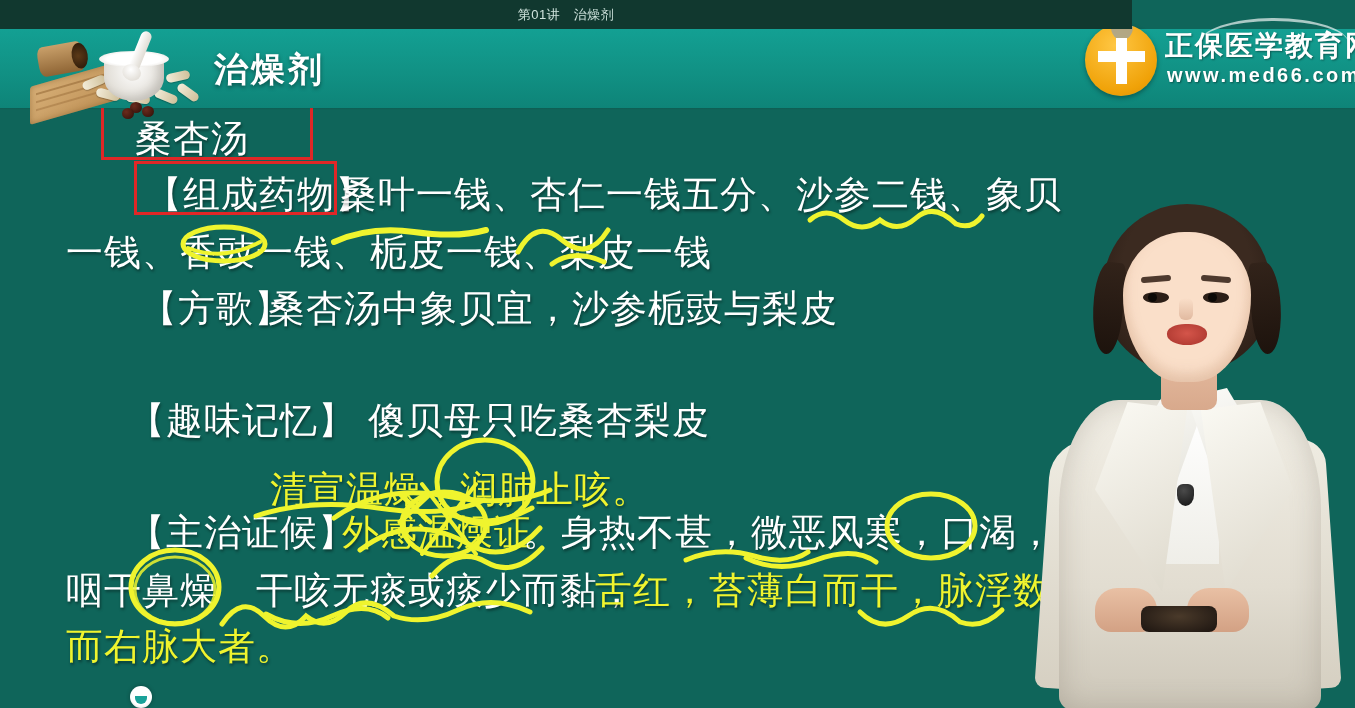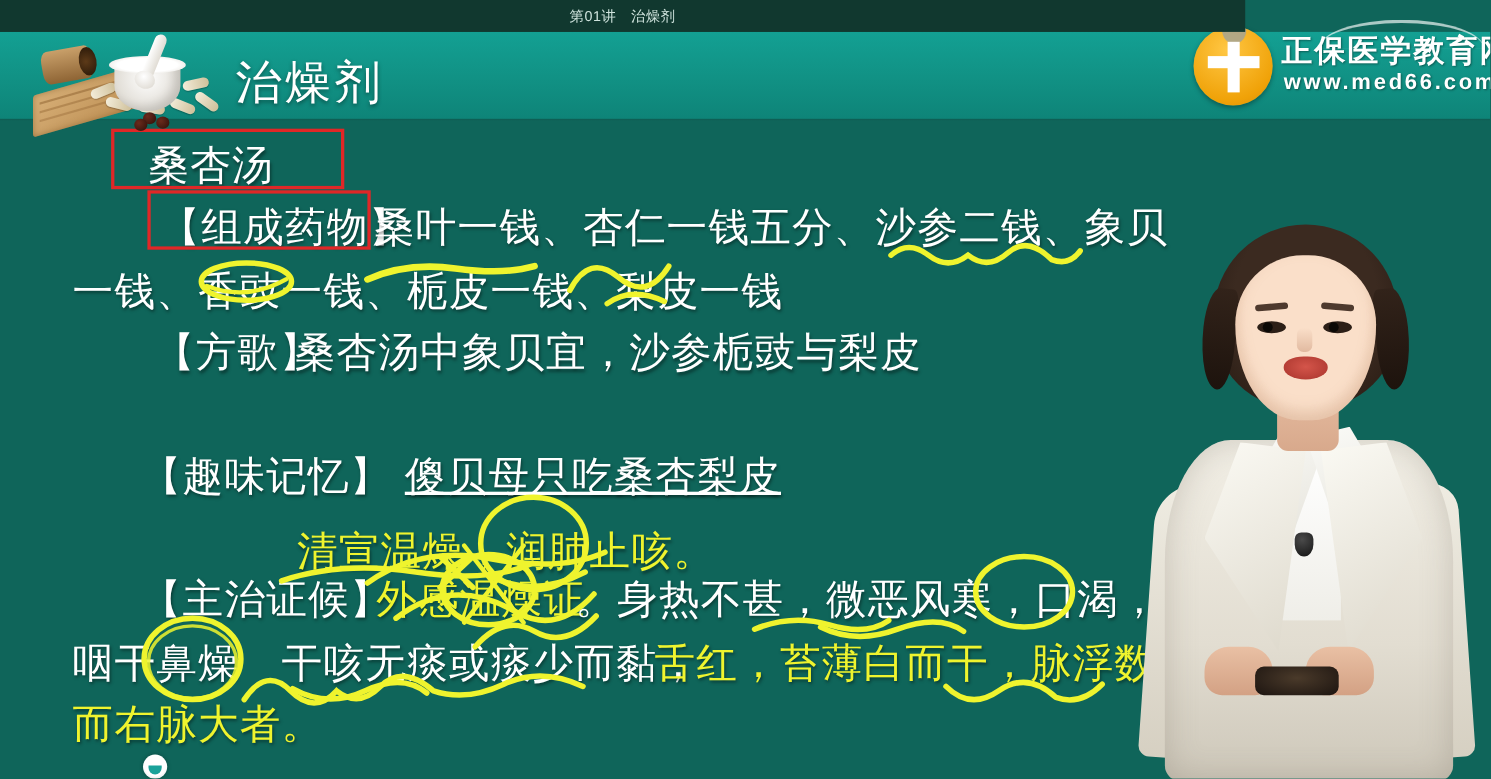--- a/index.html
+++ b/index.html
@@ -39,22 +39,22 @@
     z-index: 30;
   }
   .banner-shadow {
     position: absolute; left:0; top: 104px; width: 1355px; height: 6px;
     background: linear-gradient(180deg, rgba(0,0,0,.25), rgba(0,0,0,0));
     z-index: 29;
   }
   .banner-title {
     position: absolute; left: 214px; top: 47px;
     color: #ffffff;
-    font-size: 42px;
-    font-weight: normal;
+    font-size: 34px;
+    font-weight: bold;
     letter-spacing: 3px;
     text-shadow: 0 2px 4px rgba(0,0,0,.45);
     z-index: 33;
   }
 
   
   .herb-art { position: absolute; left: 18px; top: 30px; width: 190px; height: 78px; z-index: 32; }
   .board {
     position: absolute; left: 12px; top: 40px; width: 118px; height: 38px;
     background: linear-gradient(150deg,#d8b078,#b98a4e);
@@ -137,21 +137,21 @@
     text-shadow: 1px 1px 2px rgba(0,0,0,.4);
     white-space: nowrap;
   }
   .logo-swoosh {
     position: absolute; left: 120px; top: -2px; width: 150px; height: 26px;
     border-top: 3px solid rgba(255,255,255,.65);
     border-radius: 50%/100% 100% 0 0;
   }
 
   
-  .slide { position: absolute; left: 0; top: 108px; width: 1087px; height: 598px; z-index: 10; }
+  .slide { position: absolute; left: 0; top: 96px; width: 1087px; height: 598px; z-index: 10; }
   .ln {
     position: absolute;
     font-family: "Liberation Sans", "DejaVu Sans", sans-serif;
     font-size: 37px;
     color: #ffffff;
     white-space: pre;
     letter-spacing: 1px;
     text-shadow: 1px 2px 3px rgba(0,0,0,.45);
   }
 
@@ -316,21 +316,21 @@
     <div class="ln" style="left:145px; top:74px;">【组成药物】</div>
     <div class="redbox" style="left:134px; top:65px; width:203px; height:54px;"></div>
     <div class="ln" style="left:340px; top:74px;">桑叶一钱、杏仁一钱五分、沙参二钱、象贝</div>
 
     <div class="ln" style="left:66px; top:132px;">一钱、香豉一钱、栀皮一钱、梨皮一钱</div>
 
     <div class="ln" style="left:140px; top:188px;">【方歌】</div>
     <div class="ln" style="left:268px; top:188px;">桑杏汤中象贝宜，沙参栀豉与梨皮</div>
 
     <div class="ln" style="left:128px; top:300px;">【趣味记忆】</div>
-    <div class="ln" style="left:368px; top:300px;text-decoration:underline;">傻贝母只吃桑杏梨皮</div>
+    <div class="ln" style="left:368px; top:300px;">傻贝母只吃桑杏梨皮</div>
 
     <div class="ln hl" style="left:270px; top:356px; color:#eff42e;margin-top:13px;">清宣温燥，润肺止咳。</div>
 
     <div class="ln" style="left:128px; top:412px;">【主治证候】</div>
     <div class="ln hl" style="left:342px; top:412px; color:#eff42e;">外感温燥证</div>
     <div class="ln" style="left:523px; top:412px;">。身热不甚，微恶风寒，口渴，</div>
 
     <div class="ln" style="left:66px; top:470px;">咽干鼻燥　干咳无痰或痰少而黏，</div>
     <div class="ln hl" style="left:595px; top:470px; color:#eff42e;">舌红，苔薄白而干，脉浮数</div>
 

